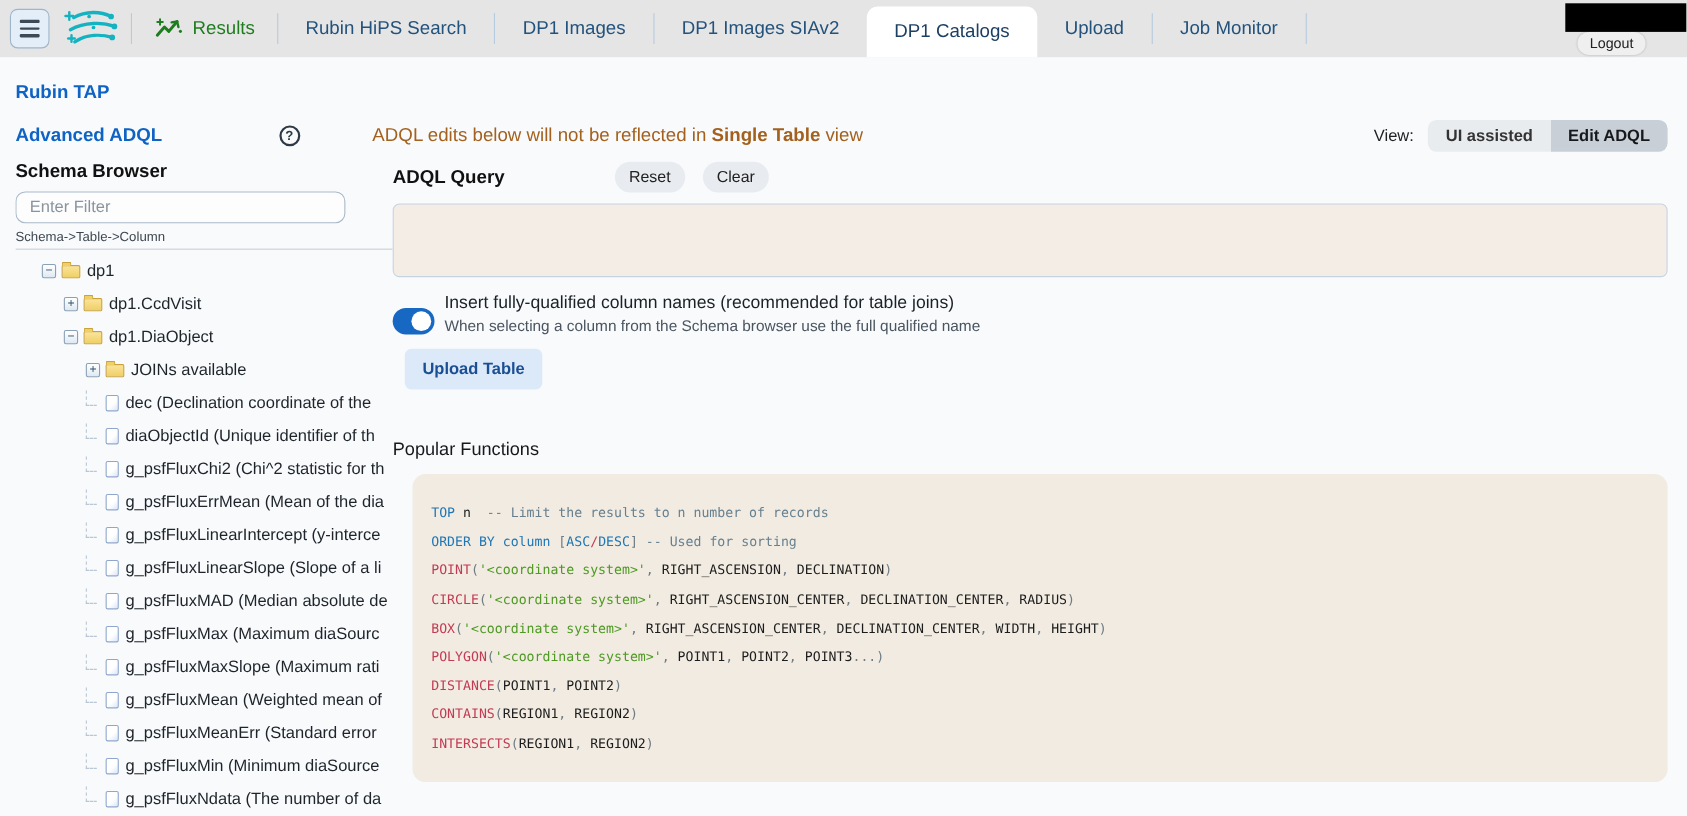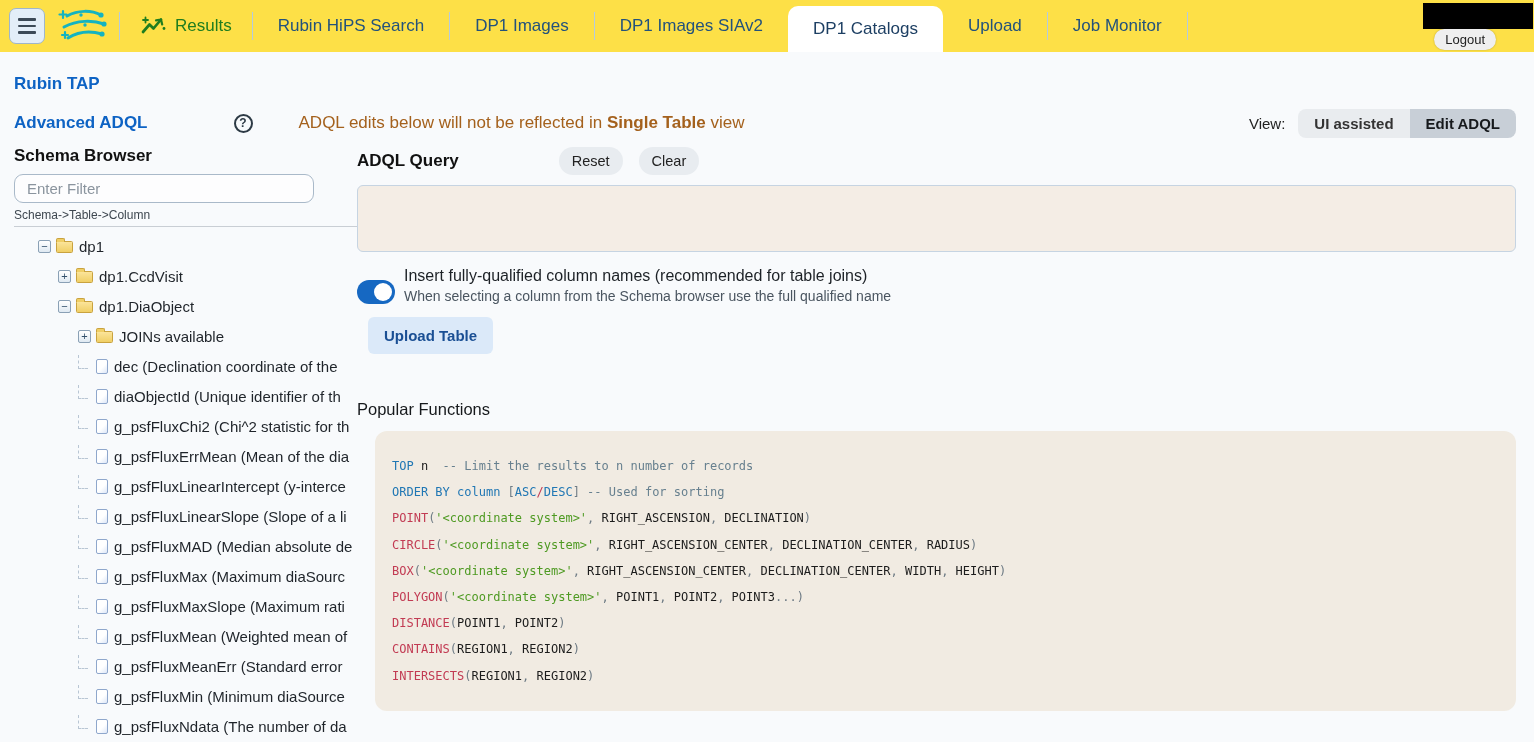--- a/index.html
+++ b/index.html
@@ -3,21 +3,21 @@
 <meta charset="utf-8">
 <style>
   * { box-sizing: border-box; margin: 0; padding: 0; }
   html, body {
     width: 1534px; height: 742px; overflow: hidden;
     font-family: "Liberation Sans", "DejaVu Sans", sans-serif;
     background: #f8fafc; color: #1a1a1a;
   }
   
   .topbar {
-    position: relative; height: 52px; background: #fde047;
+    position: relative; height: 52px; background: #e5e5e5;
     display: flex; align-items: stretch;
   }
   .hamburger {
     margin: 8px 6px 8px 9px; width: 36px; height: 36px;
     border: 1px solid #9fb6ca; border-radius: 7px; background: #e3eef8;
     display: flex; flex-direction: column; justify-content: center; align-items: center; gap: 4px;
     cursor: pointer;
   }
   .hamburger span { display: block; width: 18px; height: 2.5px; background: #3c4a57; border-radius: 1px; }
   .logo-wrap { display: flex; align-items: center; padding: 0 10px 0 6px; }
@@ -37,21 +37,21 @@
   .redacted { position: absolute; top: 3px; right: 1px; width: 110px; height: 26px; background: #000; }
   .logout-btn {
     position: absolute; top: 29px; right: 38px;
     border: none; background: #efefef; border-radius: 12px;
     padding: 3px 11px; font-family: inherit; font-size: 13px; color: #222; cursor: pointer;
     box-shadow: 0 0 2px rgba(0,0,0,.25);
   }
   
   .page { padding: 22px 0 0 0; }
   .page-title { margin-left: 14px; font-size: 17px; font-weight: bold; color: #0e63c4; }
-  .subheader { margin: 14px 18px 0 14px; display: flex; align-items: center; height: 30px; }
+  .subheader { margin: 14px 18px 0 14px; display: flex; align-items: center; height: 30px; gap: 20px; }
   .section-title { font-size: 17px; font-weight: bold; color: #0e63c4; }
   .help-icon {
     margin-left: 86px; width: 19px; height: 19px; border: 2px solid #2d3a45; border-radius: 50%;
     display: inline-flex; align-items: center; justify-content: center;
     font-size: 12px; font-weight: bold; color: #2d3a45; cursor: pointer; flex: none;
   }
   .warning { margin-left: 46px; font-size: 17px; color: #a4611d; white-space: nowrap; }
   .warning b { font-weight: bold; }
   .view-group { margin-left: auto; display: flex; align-items: center; }
   .view-label { font-size: 15px; color: #222; margin-right: 13px; }

